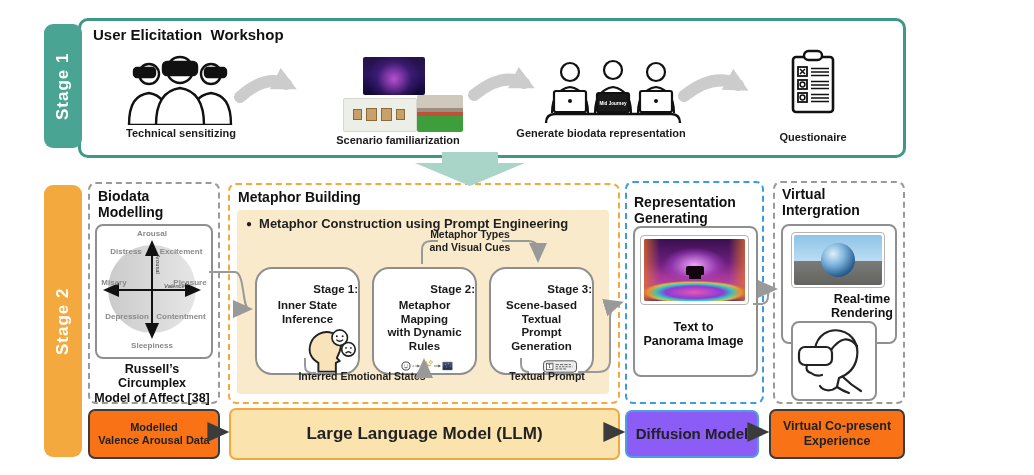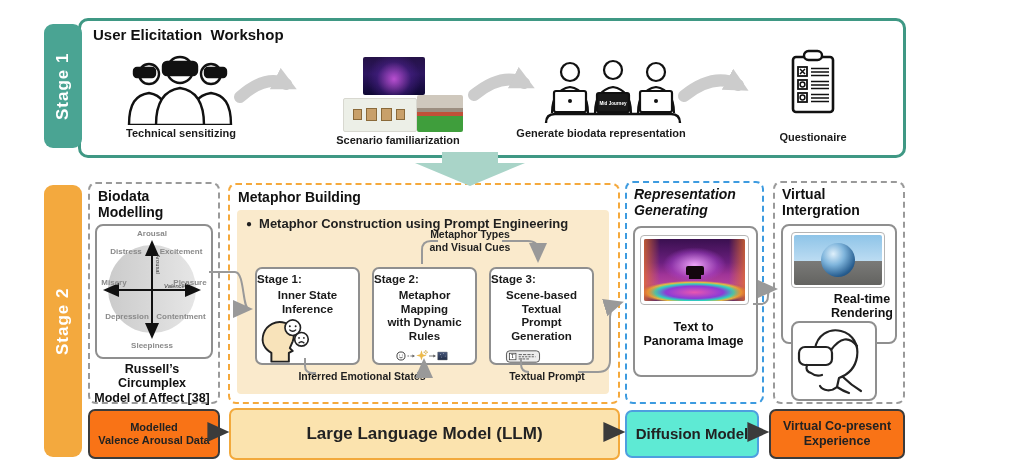--- a/index.html
+++ b/index.html
@@ -35,31 +35,31 @@
   .inner-box{border:2px solid #8f8f8f;border-radius:8px;background:#fff;}
   .thin-box{border:1.5px solid #b5b5b5;border-radius:4px;background:#fff;}
   .caption{font-weight:bold;font-size:12.5px;line-height:1.15;color:#111;text-align:center;}
 
   
   .cream{background:#faeacc;border-radius:4px;}
   .bullet-line{font-weight:bold;font-size:13px;color:#1f1f1f;display:flex;align-items:center;gap:7px;}
   .bullet-dot{font-size:10px;line-height:1;}
   .mini-label{font-weight:bold;font-size:10.5px;line-height:1.2;color:#1f1f1f;text-align:center;}
   .stage-box{
-    border:2px solid #8f8f8f;border-radius:7px;background:#fff;
-    display:flex;flex-direction:column;align-items:flex-start;padding-top:4px;gap:2px;
+    border:2px solid #8f8f8f;border-radius:17px;background:#fff;
+    display:flex;flex-direction:column;align-items:flex-end;padding-top:14px;gap:2px;
   }
   .stage-box .t{font-weight:bold;font-size:11.5px;line-height:1.2;}
   .stage-box .s{font-weight:bold;font-size:11.5px;line-height:1.2;text-align:center;}
 
   
   .pipe{display:flex;align-items:center;justify-content:center;border-radius:7px;z-index:2;}
   .pipe-gray{background:#f97316;border:2.5px solid #3b3b3b;}
   .pipe-yellow{background:#fbe3ae;border:2.5px solid #f2a93c;}
-  .pipe-blue{background:#5eead4;border:2.5px solid #4d9fdf;}
+  .pipe-blue{background:#8b5cf6;border:2.5px solid #4d9fdf;}
   .pipe-label{font-weight:bold;text-align:center;line-height:1.2;color:#222;}
 
   
   .thumb{border-radius:2px;}
   .t-concert{background:
     radial-gradient(circle at 50% 58%,rgba(210,90,230,.85),rgba(90,40,160,.35) 45%,transparent 70%),
     linear-gradient(180deg,#241247 0%,#2d1560 45%,#0e0833 100%);}
   .t-gallery{background:#ecefe7;border:1px solid #d8d8d0;}
   .t-frame{position:absolute;background:#c8a06a;border:1px solid #8a6a3a;}
   .t-stadium{background:linear-gradient(180deg,#cfc8bd 0%,#cfc8bd 36%,#9c8e80 36%,#9c8e80 45%,#c05038 45%,#c05038 58%,#3f9e3c 58%,#3f9e3c 100%);}
@@ -268,21 +268,21 @@
           <path d="M24,16.5 H45" stroke-dasharray="5 2"></path>
         </g>
       </svg>
     </div>
 
     <div class="abs mini-label" style="left:62px;top:185px;width:140px;">Inferred Emotional States</div>
     <div class="abs mini-label" style="left:262px;top:185px;width:110px;">Textual Prompt</div>
   </div>
 
   <div class="abs panel dash-blue" style="left:625px;top:181px;width:135px;height:219px;">
-    <div class="abs panel-title pl" style="left:7px;top:4px;font-style:italic;">Representation
+    <div class="abs panel-title pl" style="left:7px;top:12px;">Representation
 Generating</div>
     <div class="abs inner-box" style="left:6px;top:43px;width:121px;height:147px;">
       <div class="abs thin-box" style="left:5px;top:7px;width:107px;height:68px;padding:0;">
         <div class="pano" style="position:absolute;left:3px;top:3px;right:3px;bottom:3px;">
           <div class="pillar pl-l"></div>
           <div class="pillar pl-r"></div>
           <div class="piano"></div>
         </div>
       </div>
       <div class="abs caption pl" style="left:0;top:92px;width:117px;">Text to

